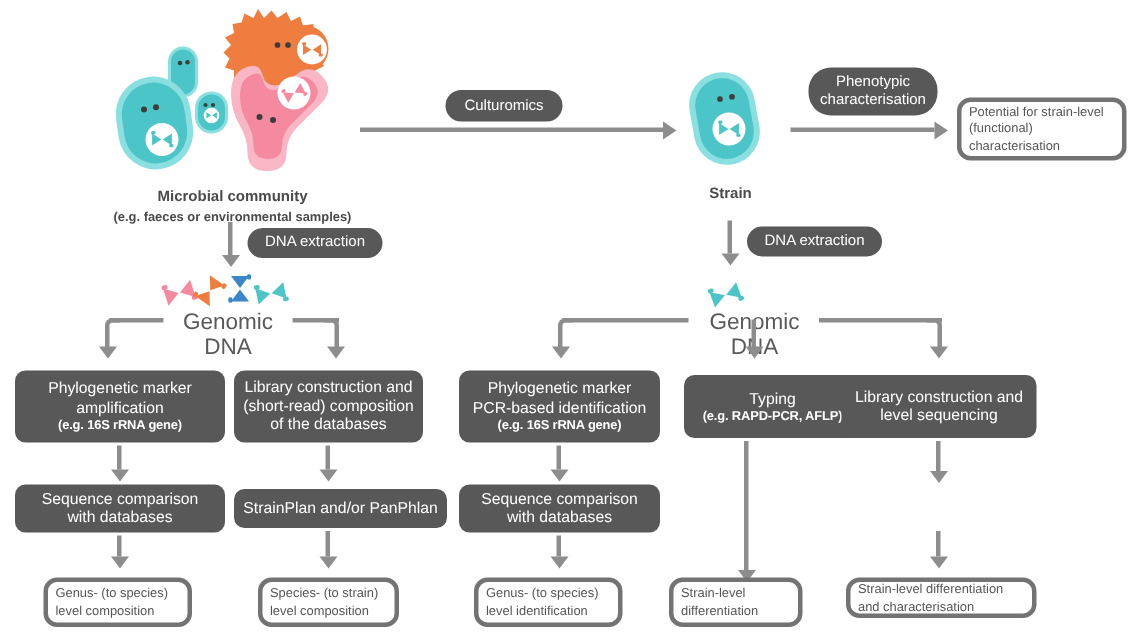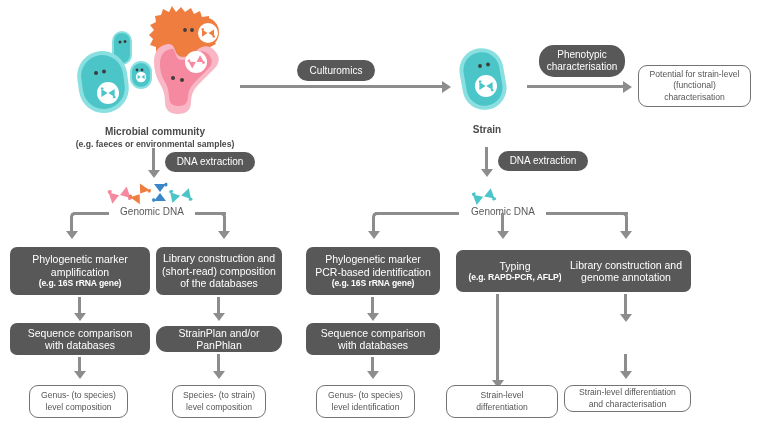--- a/index.html
+++ b/index.html
@@ -55,45 +55,45 @@
     justify-content: center;
     text-align: center;
     font-size: 10px;
     line-height: 1.18;
     padding: 2px 8px;
   }
 
   
   .outcome {
     background: #ffffff;
-    border: 1px solid #737373;
+    border: 3px solid #737373;
     border-radius: 9px;
     color: #555555;
     display: flex;
     flex-direction: column;
-    align-items: center;
+    align-items: flex-start;
     justify-content: center;
     text-align: center;
     font-size: 8.6px;
     line-height: 1.32;
     padding: 2px 5px;
   }
 
   
   .caption {
     color: #4a4a4a;
     text-align: center;
     font-size: 10px;
     line-height: 1.25;
     font-weight: bold;
   }
   .caption .small { font-size: 8.6px; }
   .label-gd {
     color: #5a5a5a;
-    font-size: 10px;
+    font-size: 15px;
     text-align: center;
     background: #ffffff;
     padding: 0 4px;
   }
 
   
   .hline { background: #8d8d8d; height: 3px; }
   .vline { background: #8d8d8d; width: 3px; }
   .arrow-down {
     width: 0; height: 0;
@@ -324,21 +324,21 @@
     <span class="ln sub">(e.g. 16S rRNA gene)</span>
   </div>
 
   <div class="abs proc" style="left:442px; top:250px; width:118px; height:42px;margin-left:14px;">
     <span class="ln">Typing</span>
     <span class="ln sub">(e.g. RAPD-PCR, AFLP)</span>
   </div>
 
   <div class="abs proc" style="left:561px; top:250px; width:130px; height:42px;">
     <span class="ln">Library construction and</span>
-    <span class="ln">genome annotation</span>
+    <span class="ln">level sequencing</span>
   </div>
 
   <div class="abs vline" style="left:78px; top:297px; height:16px;"></div>
   <div class="abs arrow-down" style="left:73.5px; top:313px;"></div>
 
   <div class="abs vline" style="left:217px; top:297px; height:16px;"></div>
   <div class="abs arrow-down" style="left:212.5px; top:313px;"></div>
 
   <div class="abs vline" style="left:371px; top:297px; height:16px;"></div>
   <div class="abs arrow-down" style="left:366.5px; top:313px;"></div>
@@ -347,21 +347,21 @@
   <div class="abs arrow-down" style="left:619.5px; top:314px;"></div>
 
   <div class="abs vline" style="left:496px; top:294px; height:86px;"></div>
   <div class="abs arrow-down" style="left:491.5px; top:380px;"></div>
 
   <div class="abs proc" style="left:10px; top:323px; width:140px; height:32px;">
     <span class="ln">Sequence comparison</span>
     <span class="ln">with databases</span>
   </div>
 
-  <div class="abs proc" style="left:156px; top:326px; width:126px; height:26px;border-radius:11px;">
+  <div class="abs proc" style="left:156px; top:326px; width:142px; height:26px;">
     <span class="ln">StrainPlan and/or PanPhlan</span>
   </div>
 
   <div class="abs proc" style="left:306px; top:323px; width:134px; height:32px;">
     <span class="ln">Sequence comparison</span>
     <span class="ln">with databases</span>
   </div>
 
 
   <div class="abs vline" style="left:78px; top:357px; height:14px;"></div>
@@ -384,21 +384,21 @@
   <div class="abs outcome" style="left:172px; top:385px; width:94px; height:33px;">
     <span>Species- (to strain)</span>
     <span>level composition</span>
   </div>
 
   <div class="abs outcome" style="left:316px; top:385px; width:99px; height:33px;">
     <span>Genus- (to species)</span>
     <span>level identification</span>
   </div>
 
-  <div class="abs outcome" style="left:446px; top:385px; width:112px; height:33px;">
+  <div class="abs outcome" style="left:446px; top:385px; width:89px; height:33px;">
     <span>Strain-level</span>
     <span>differentiation</span>
   </div>
 
   <div class="abs outcome" style="left:564px; top:385px; width:127px; height:27px;">
     <span>Strain-level differentiation</span>
     <span>and characterisation</span>
   </div>
 
 </div>

